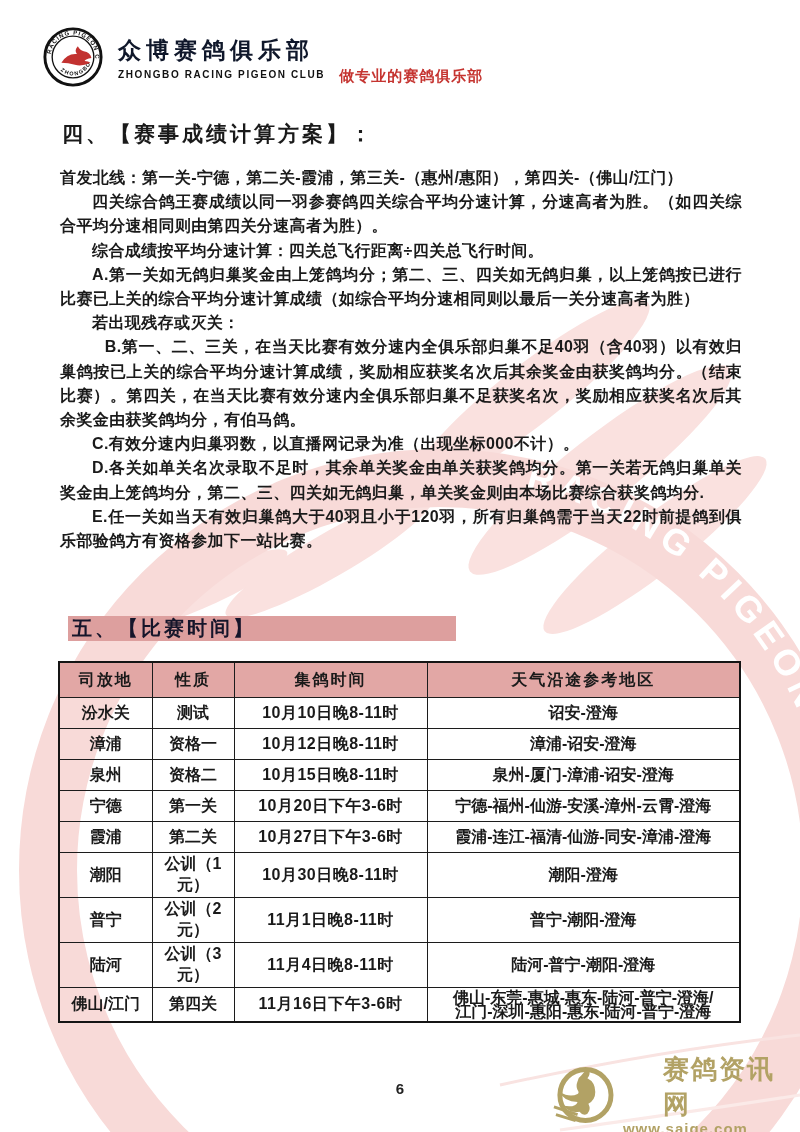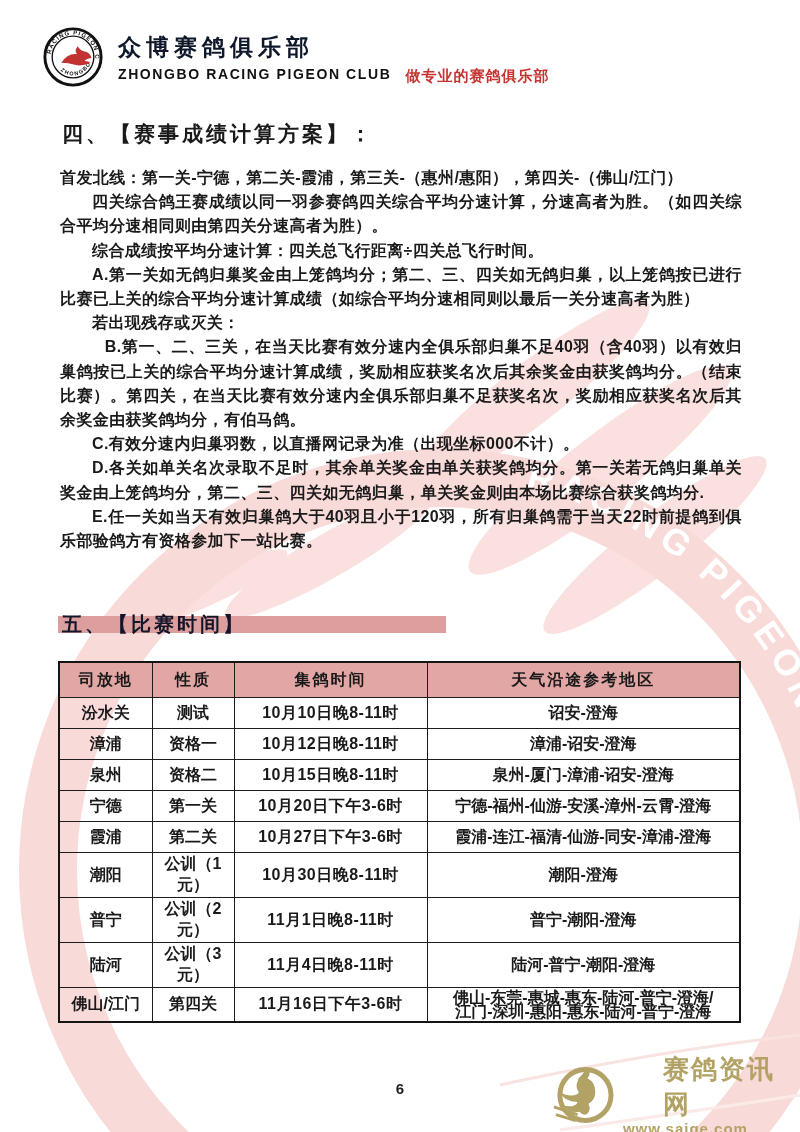--- a/index.html
+++ b/index.html
@@ -10,34 +10,34 @@
     color:#1a1a1a;
   }
   .wm{position:absolute;top:0;left:0;z-index:0;pointer-events:none;}
   .content{position:relative;z-index:1;}
 
   
   .hdr{position:absolute;top:26px;left:42px;display:flex;align-items:center;}
   .badge{width:62px;height:62px;flex:0 0 auto;}
   .hdr-text{margin-left:14px;}
   .club-cn{font-size:23px;font-weight:bold;letter-spacing:5px;color:#0f172a;}
-  .club-en{font-size:14px;font-weight:bold;letter-spacing:1.6px;color:#111;margin-top:3px;}
+  .club-en{font-size:10px;font-weight:bold;letter-spacing:1.6px;color:#111;margin-top:3px;}
   .tagline{margin-left:14px;align-self:flex-end;padding-bottom:2px;
     font-size:15px;font-weight:bold;color:#c53430;letter-spacing:1px;}
 
   
   .sec4-title{position:absolute;top:120px;left:62px;font-size:21px;font-weight:bold;letter-spacing:3px;}
   .body-text{position:absolute;top:166px;left:60px;width:682px;
     font-size:16px;font-weight:bold;line-height:24.2px;text-align:justify;letter-spacing:0.4px;}
   .body-text p{margin:0;}
   .ind2{text-indent:2em;}
   .ind3{text-indent:2.8em;}
 
   
-  .sec5-bar{position:absolute;top:616px;left:58px;width:388px;height:17px;
+  .sec5-bar{position:absolute;top:616px;left:68px;width:388px;height:25px;
     background:#dd9f9e;display:flex;align-items:center;}
   .sec5-title{font-size:20px;font-weight:bold;letter-spacing:3px;padding-left:4px;color:#15152a;}
 
   
   .race-table{position:absolute;top:661px;left:58px;border-collapse:collapse;
     width:681px;table-layout:fixed;}
   .race-table th,.race-table td{
     border:1.6px solid #1c1c1c;text-align:center;vertical-align:middle;
     font-weight:bold;padding:1px 2px;font-size:16px;background:transparent;margin-top:8px;}
   .race-table{border:2.5px solid #151515;}

